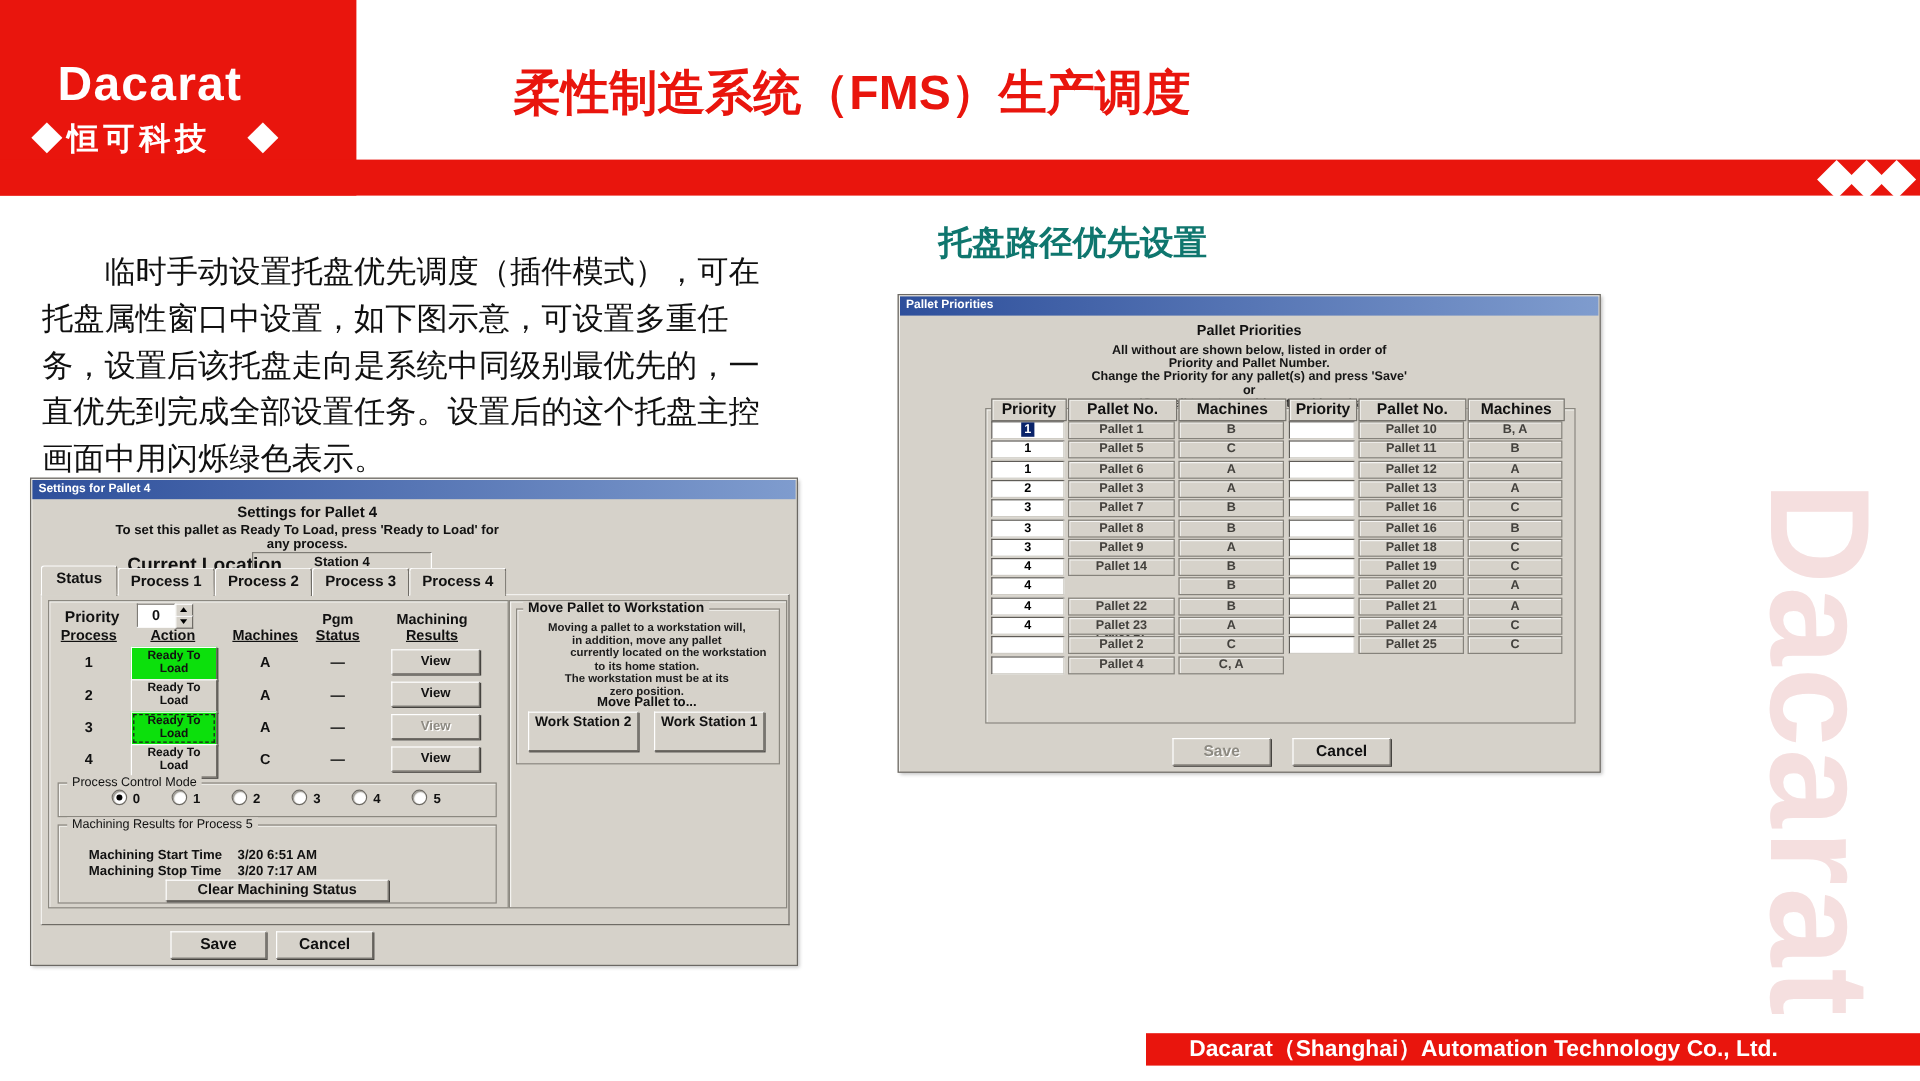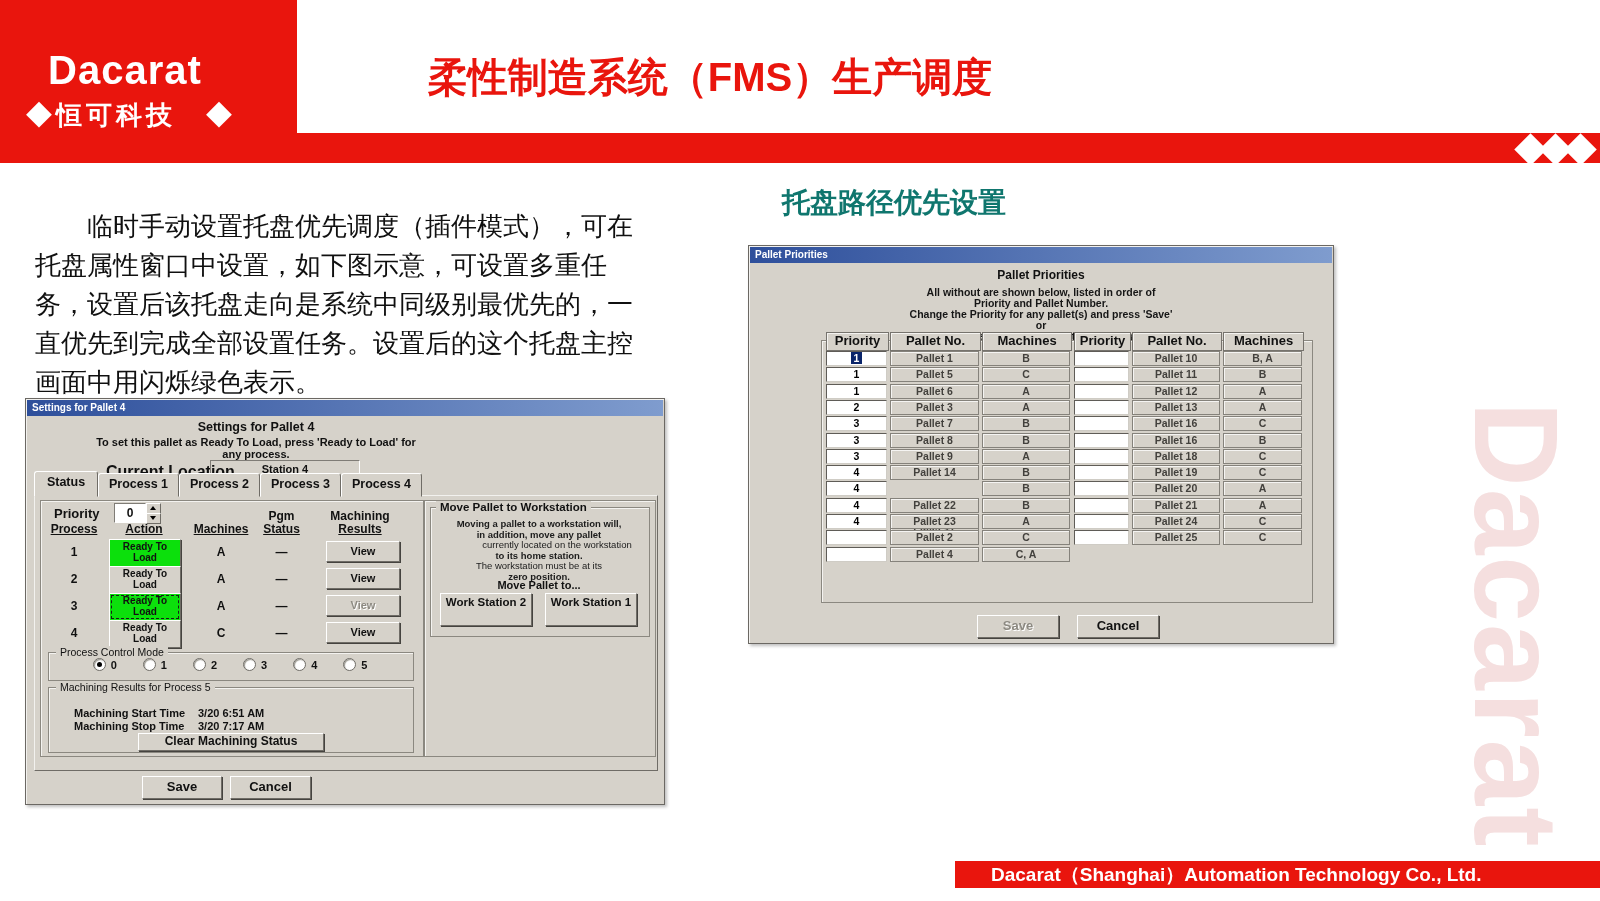--- a/index.html
+++ b/index.html
@@ -173,23 +173,23 @@
     <div style="position:absolute;left:48px;top:321px;font-size:11px;font-weight:600;">Machining Stop Time</div>
     <div class="b" style="position:absolute;left:172px;top:321px;font-size:11px;">3/20 7:17 AM</div>
     <div class="btn" style="left:112px;top:334px;width:184px;height:16px;font-size:12px;line-height:15px;">Clear Machining Status</div>
 
     <div class="etched" style="position:absolute;left:398px;top:101px;width:230px;height:255px;"></div>
     <div class="etched" style="position:absolute;left:404px;top:108px;width:218px;height:128px;"></div>
     <div class="gb-label b" style="left:410px;top:102px;font-size:11.5px;">Move Pallet to Workstation</div>
     <div class="ctr" style="position:absolute;left:404px;top:120px;width:218px;">
         <div style="font-size: 9.5px; line-height: 10.5px; font-weight: 600; color: rgb(28, 28, 28);">Moving a pallet to a workstation will,</div>
         <div style="font-size: 9.5px; line-height: 10.5px; font-weight: 600; color: rgb(28, 28, 28);">in addition, move any pallet</div>
-        <div style="font-size: 9.5px; line-height: 10.5px; font-weight: 400; color: rgb(28, 28, 28); padding-left: 36px;">currently located on the workstation</div>
+        <div style="font-size: 9.5px; line-height: 10.5px; font-weight: 700; color: rgb(28, 28, 28); padding-left: 36px;">currently located on the workstation</div>
         <div style="font-size: 9.5px; line-height: 10.5px; font-weight: 600; color: rgb(28, 28, 28);">to its home station.</div>
-        <div style="font-size: 9.5px; line-height: 10.5px; font-weight: 400; color: rgb(28, 28, 28);">The workstation must be at its</div>
+        <div style="font-size: 9.5px; line-height: 10.5px; font-weight: 700; color: rgb(28, 28, 28);">The workstation must be at its</div>
         <div style="font-size: 9.5px; line-height: 10.5px; font-weight: 600; color: rgb(28, 28, 28);">zero position.</div>
       </div>
     <div class="ctr b" style="position:absolute;left:404px;top:180px;width:218px;font-size:11px;">Move Pallet to...</div>
     <div class="btn" style="left:414px;top:194px;width:90px;height:30px;font-size:11.5px;line-height:14px;padding-top:1px;">Work Station 2</div>
     <div class="btn" style="left:519px;top:194px;width:90px;height:30px;font-size:11.5px;line-height:14px;padding-top:1px;">Work Station 1</div>
 
     <div class="btn" style="left:116px;top:377px;width:78px;height:21px;font-size:13px;line-height:20px;">Save</div>
     <div class="btn" style="left:204px;top:377px;width:79px;height:21px;font-size:13px;line-height:20px;">Cancel</div>
   </div>
 

